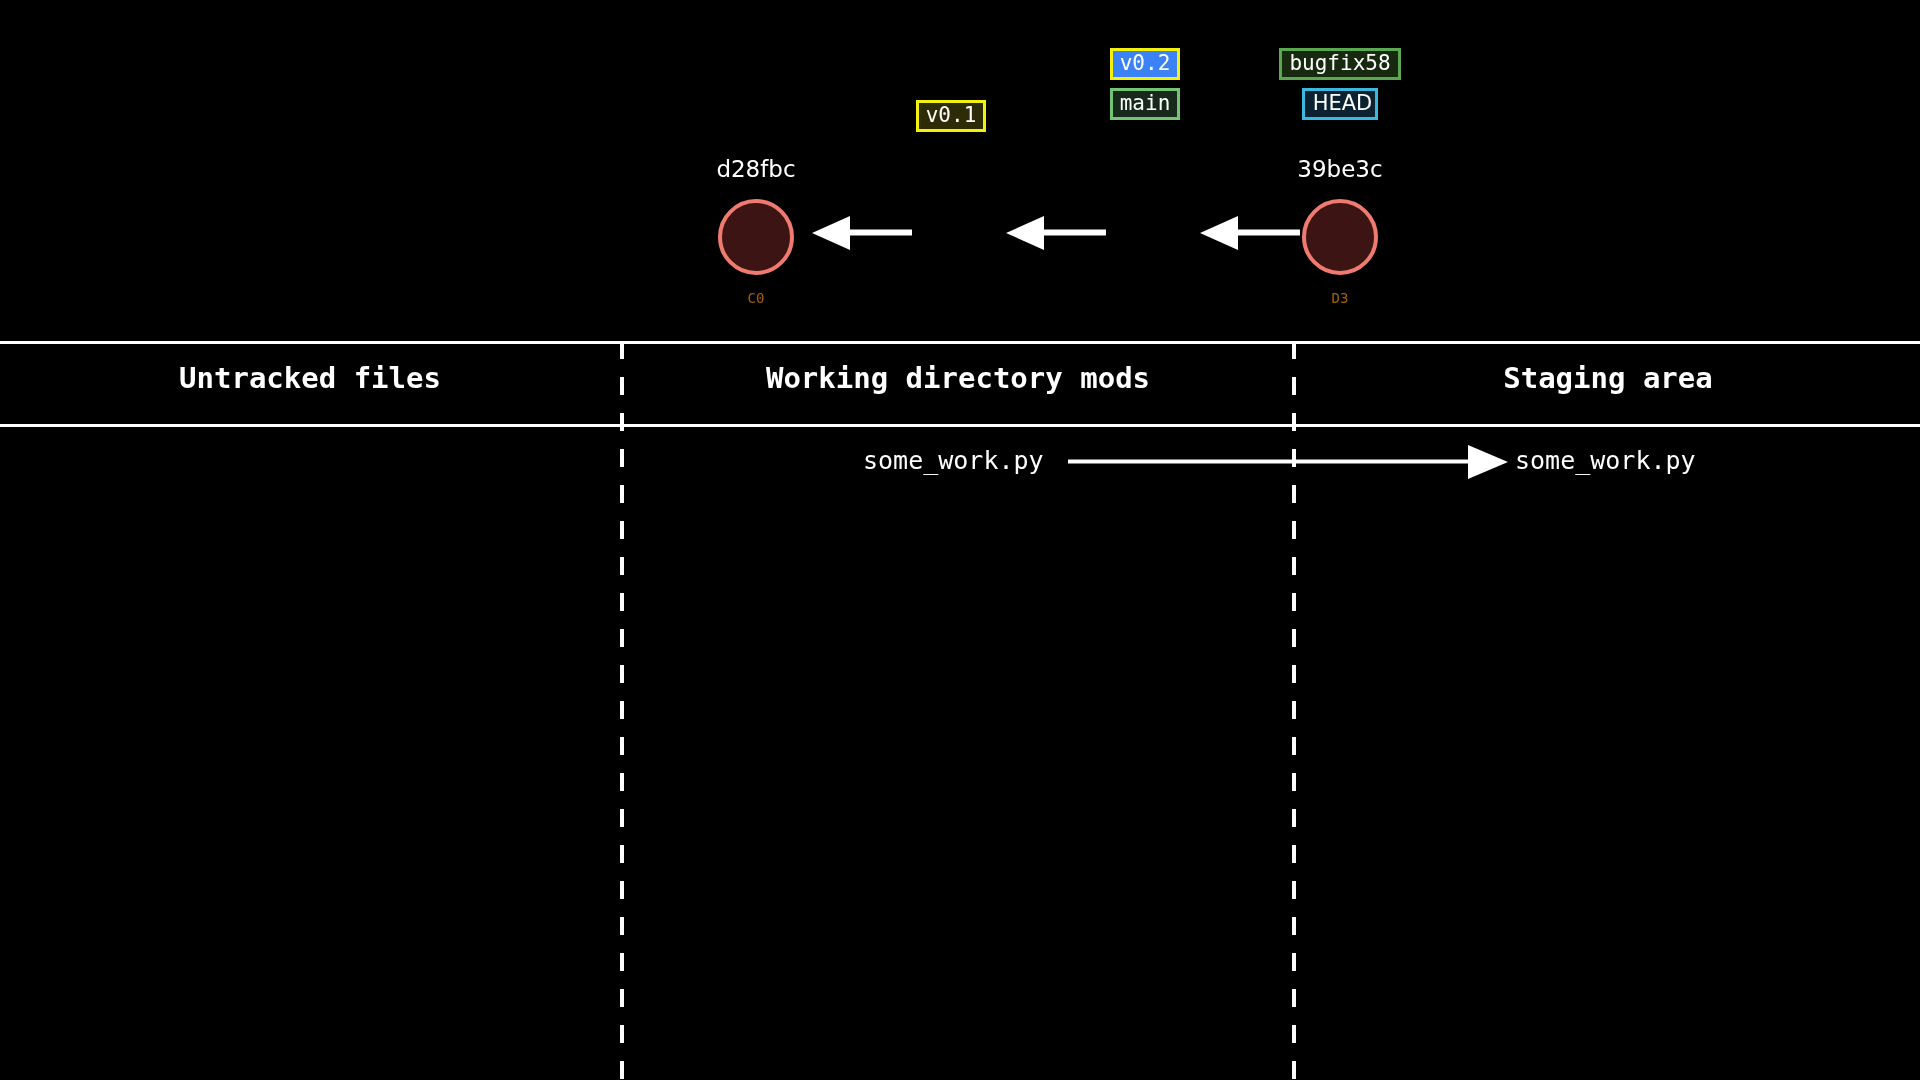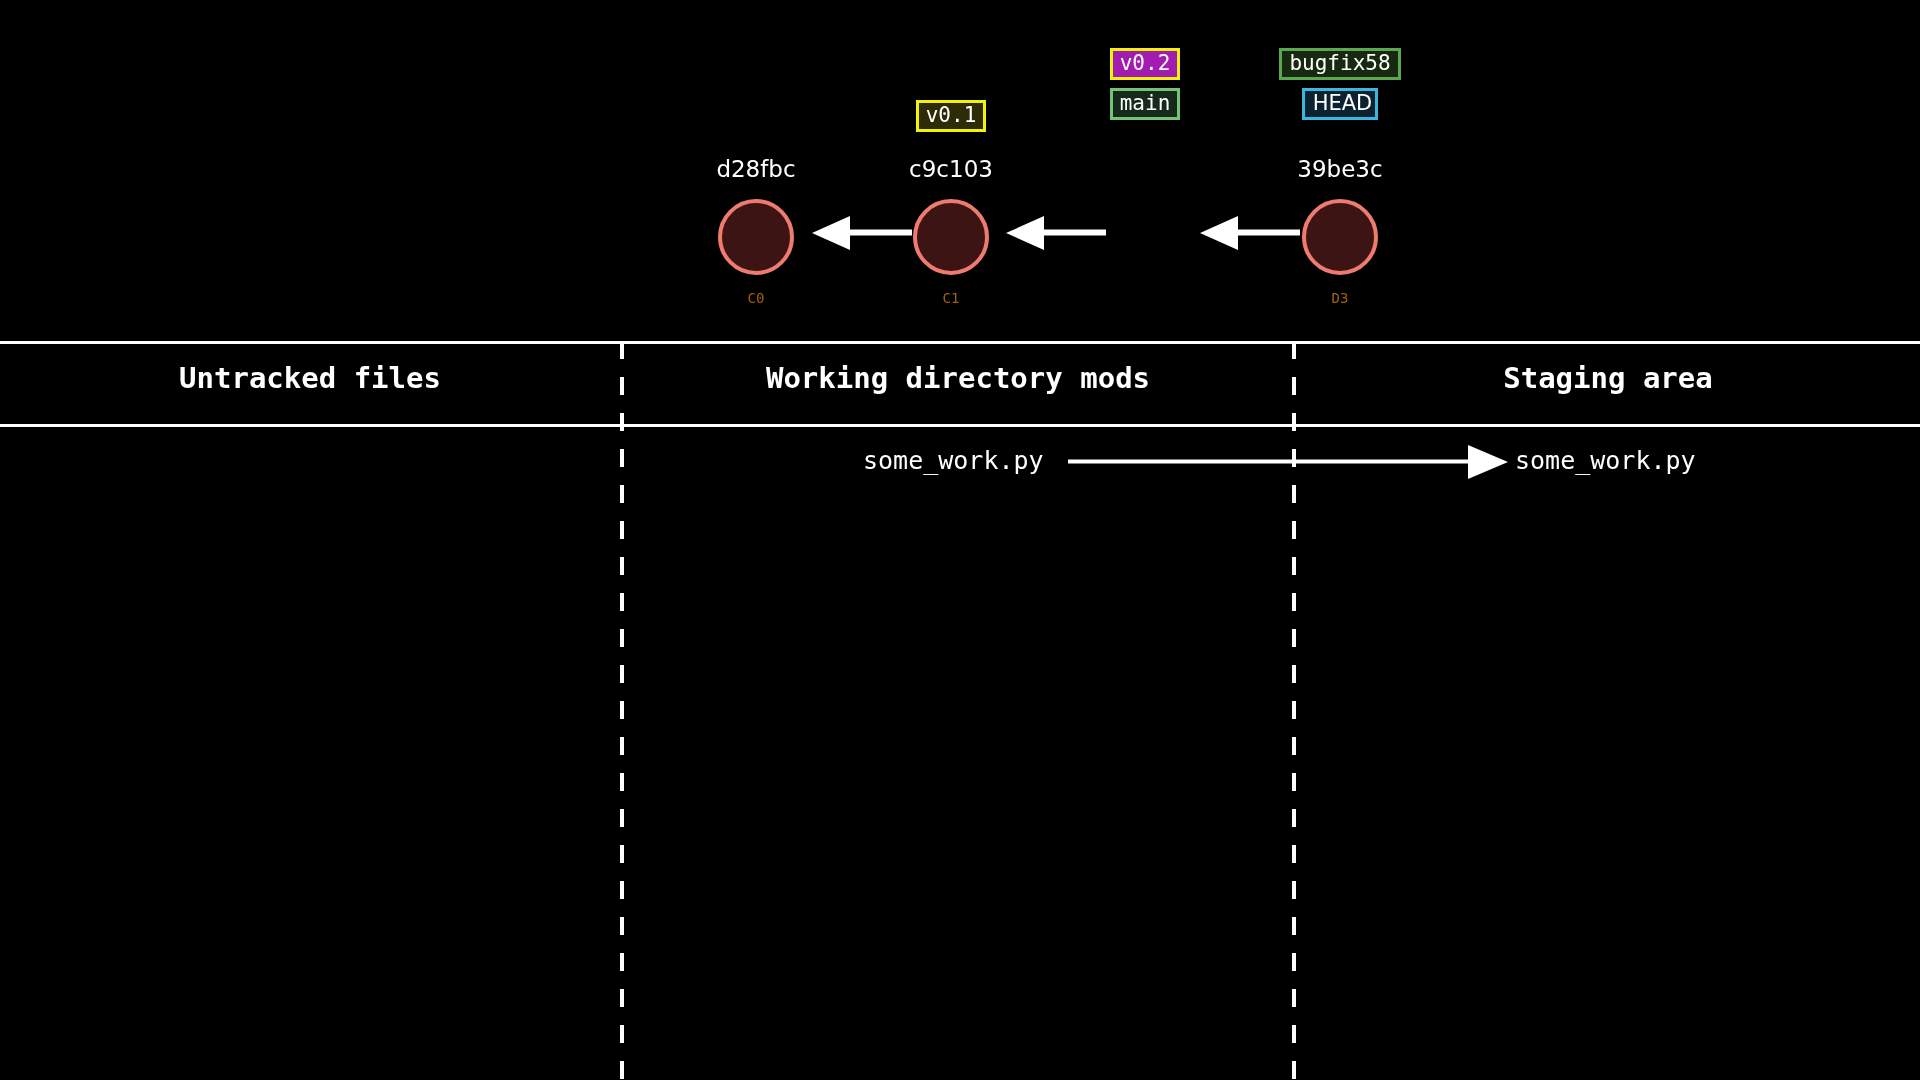--- a/index.html
+++ b/index.html
@@ -164,31 +164,26 @@
     </svg>
   </div>
 
   <div class="commit-col" style="left:676px; top:158px;">
 
     <div class="commit-hash">d28fbc</div>
     <div class="commit-node" style="margin-top:18px;"></div>
     <div class="commit-name" style="margin-top:16px;">C0</div>
   </div>
 
-  <div class="commit-col" style="left:871px; top:158px;">
-    <div class="commit-hash">c9c103</div>
-    <div class="commit-node" style="margin-top:18px;"></div>
-    <div class="commit-name" style="margin-top:16px;">C1</div>
-  </div>
   <div class="ref-stack" style="left:871px; top:100px; bottom:auto;">
     <div class="ref-badge tag-badge" style="border-color:#f2f20d; background:#2e2b07;">v0.1</div>
   </div>
 
   <div class="ref-stack" style="left:1065px; top:48px; bottom:auto;">
-    <div class="ref-badge tag-badge" style="border-color:#f2f20d; background:#a21caf;">v0.2</div>
+    <div class="ref-badge tag-badge" style="border-color:#f2f20d; background:#3b82f6;">v0.2</div>
     <div class="ref-badge branch-badge" style="border-color:#74c476; background:#16291a;text-align:right;">main</div>
   </div>
 
   <div class="commit-col" style="left:1260px; top:158px;">
     <div class="commit-hash">39be3c</div>
     <div class="commit-node" style="margin-top:18px;"></div>
     <div class="commit-name" style="margin-top:16px;">D3</div>
   </div>
   <div class="ref-stack" style="left:1260px; top:48px; bottom:auto;">
     <div class="ref-badge branch-badge" style="border-color:#5aa84f; background:#17290f;">bugfix58</div>

